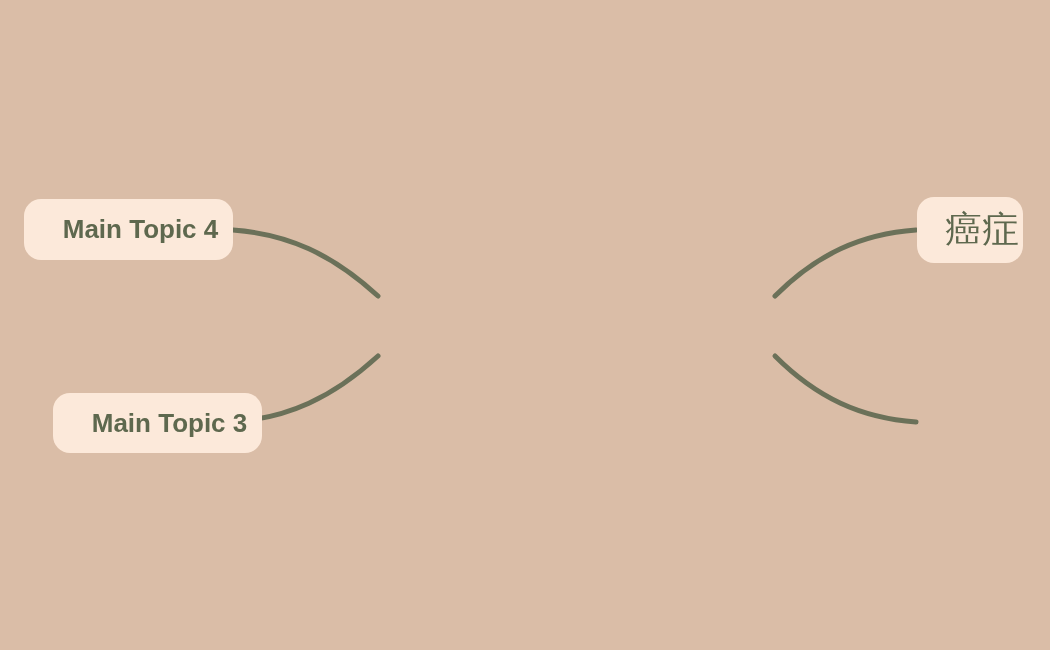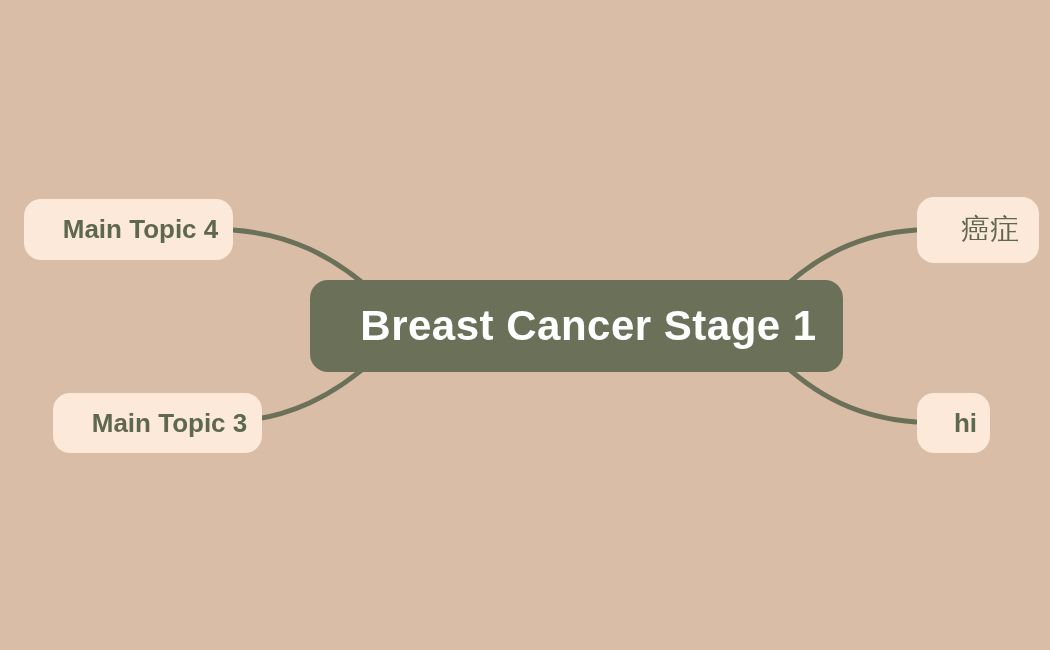--- a/index.html
+++ b/index.html
@@ -49,50 +49,44 @@
 
   .node-branch {
     background: #FCE9DA;
     border-radius: 17px;
     color: #5E684E;
     font-weight: 700;
   }
 
   .node-mt4 { left: 24px;  top: 199px; width: 209px; height: 61px; font-size: 26px; }
   .node-mt3 { left: 24px;  top: 393px; width: 209px; height: 60px; font-size: 26px; margin-left: 29px; }
-  .node-zh  { left: 917px; top: 197px; width: 122px; height: 66px; font-size: 29px; font-weight: 500; }
+  .node-zh  { left: 917px; top: 197px; width: 106px; height: 66px; font-size: 37px; font-weight: 500; }
   .node-hi  { left: 917px; top: 393px; width: 73px;  height: 60px; font-size: 26px; }
 
   .node-label { pointer-events: none; }
 </style>
 </head>
 <body>
 
 <div class="canvas">
 
   <svg class="connector-layer" viewBox="0 0 1050 650" xmlns="http://www.w3.org/2000/svg">
     <path d="M 233 230 C 288 234, 332 254, 378 296"></path>
     <path d="M 233 422 C 288 418, 332 398, 378 356"></path>
     <path d="M 916 230 C 861 234, 817 254, 775 296"></path>
     <path d="M 916 422 C 861 418, 817 398, 775 356"></path>
   </svg>
 
-  <div class="node node-root">
-    <span class="node-label">Breast Cancer Stage 1</span>
-  </div>
 
   <div class="node node-branch node-mt4">
     <span class="node-label">Main Topic 4</span>
   </div>
 
   <div class="node node-branch node-mt3">
     <span class="node-label">Main Topic 3</span>
   </div>
 
   <div class="node node-branch node-zh">
     <span class="node-label">癌症</span>
   </div>
 
-  <div class="node node-branch node-hi">
-    <span class="node-label">hi</span>
-  </div>
 
 </div>
 
 </body></html>

